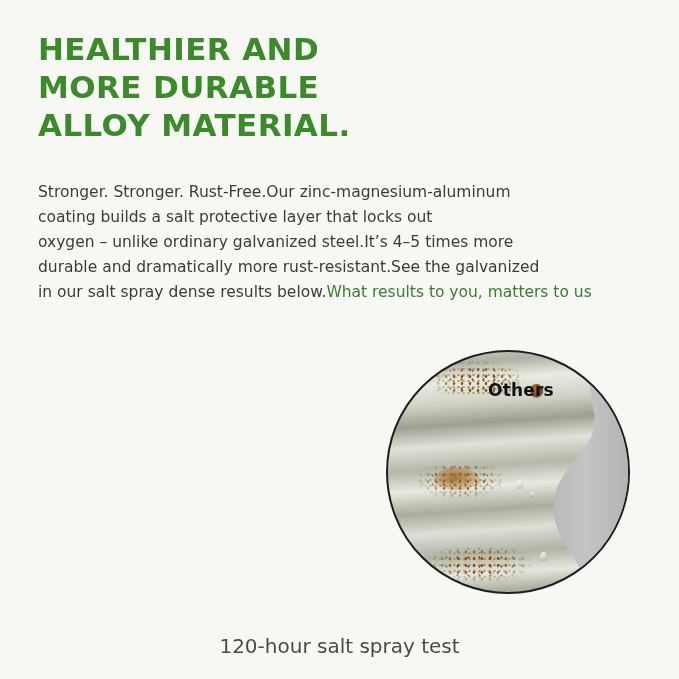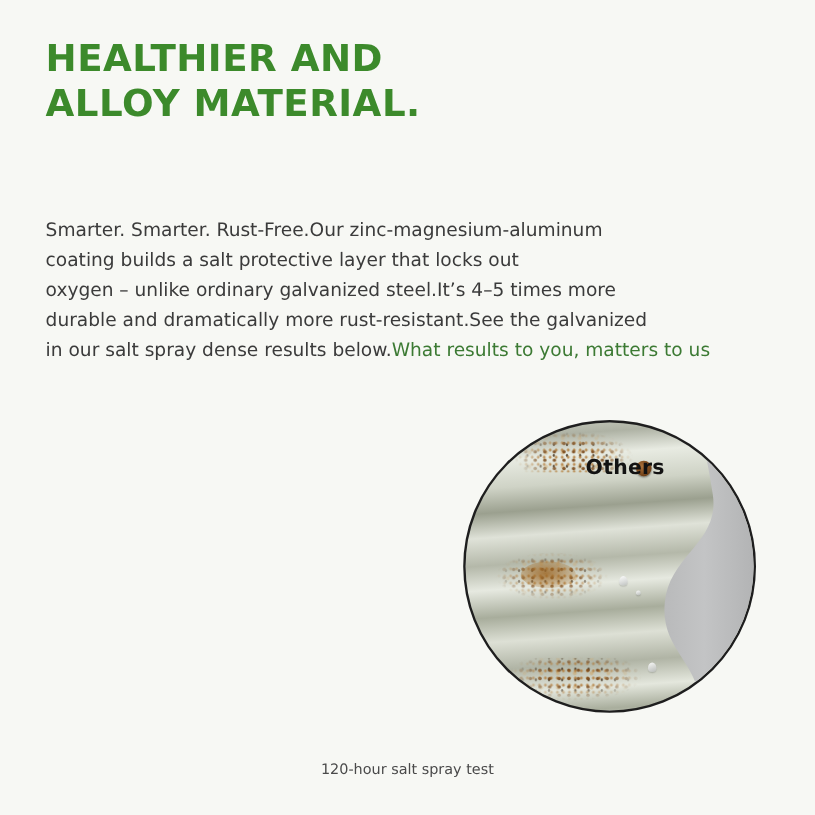--- a/index.html
+++ b/index.html
@@ -194,37 +194,38 @@
     letter-spacing:0.2px;
   }
   .label-ours{left:97px;top:27px;color:#2f6b1f;}
   .label-others{left:100px;top:28px;color:#121212;}
 
   
   .caption{
     position:absolute;left:0;top:634px;width:679px;
     text-align:center;
     font-family:"DejaVu Sans", sans-serif;
-    font-size:12px;
+    font-size:20px;
     color:#4a4a4a;
   }
 </style>
 </head>
 <body>
 
 <div class="page">
 
   <div class="headline">
     <div>HEALTHIER AND</div>
+    <div>MORE DURABLE</div>
     <div>ALLOY MATERIAL.</div>
   </div>
 
 
   <div class="body-copy">
-    <div class="line">Smarter. Smarter. Rust-Free.Our zinc-magnesium-aluminum</div>
+    <div class="line">Stronger. Stronger. Rust-Free.Our zinc-magnesium-aluminum</div>
     <div class="line">coating builds a salt protective layer that locks out</div>
     <div class="line">oxygen – unlike ordinary galvanized steel.It’s 4–5 times more</div>
     <div class="line">durable and dramatically more rust-resistant.See the galvanized</div>
     <div class="line"><span> in our salt spray dense results below.</span><span class="tagline">What results to you, matters to us</span></div>
   </div>
 
   <div class="compare">
 
 
     <div class="disc disc-others">

